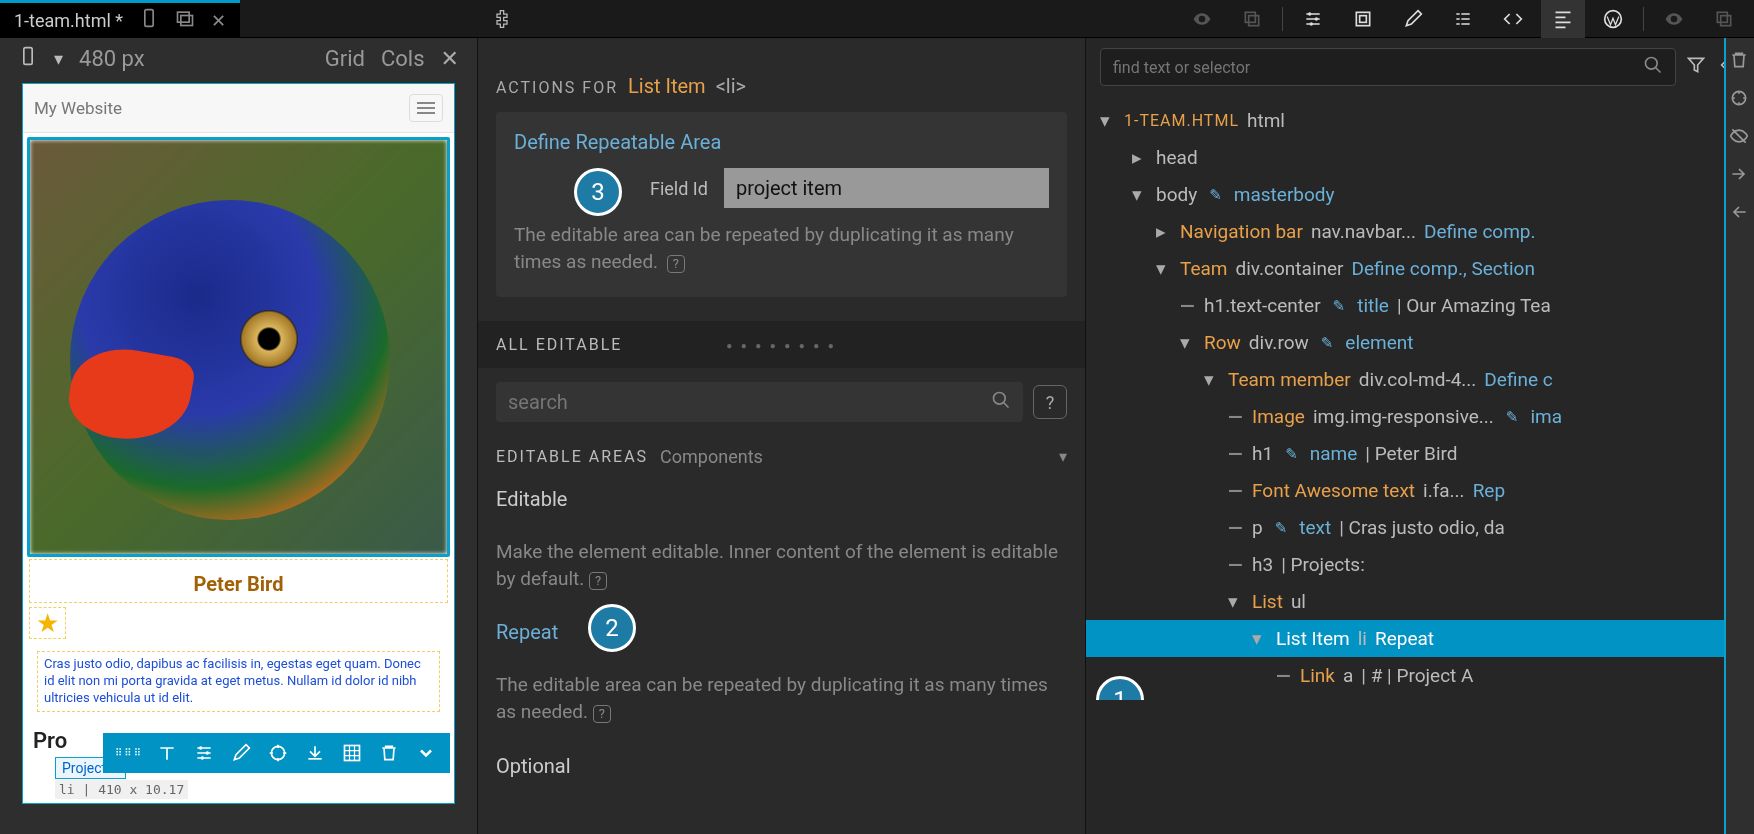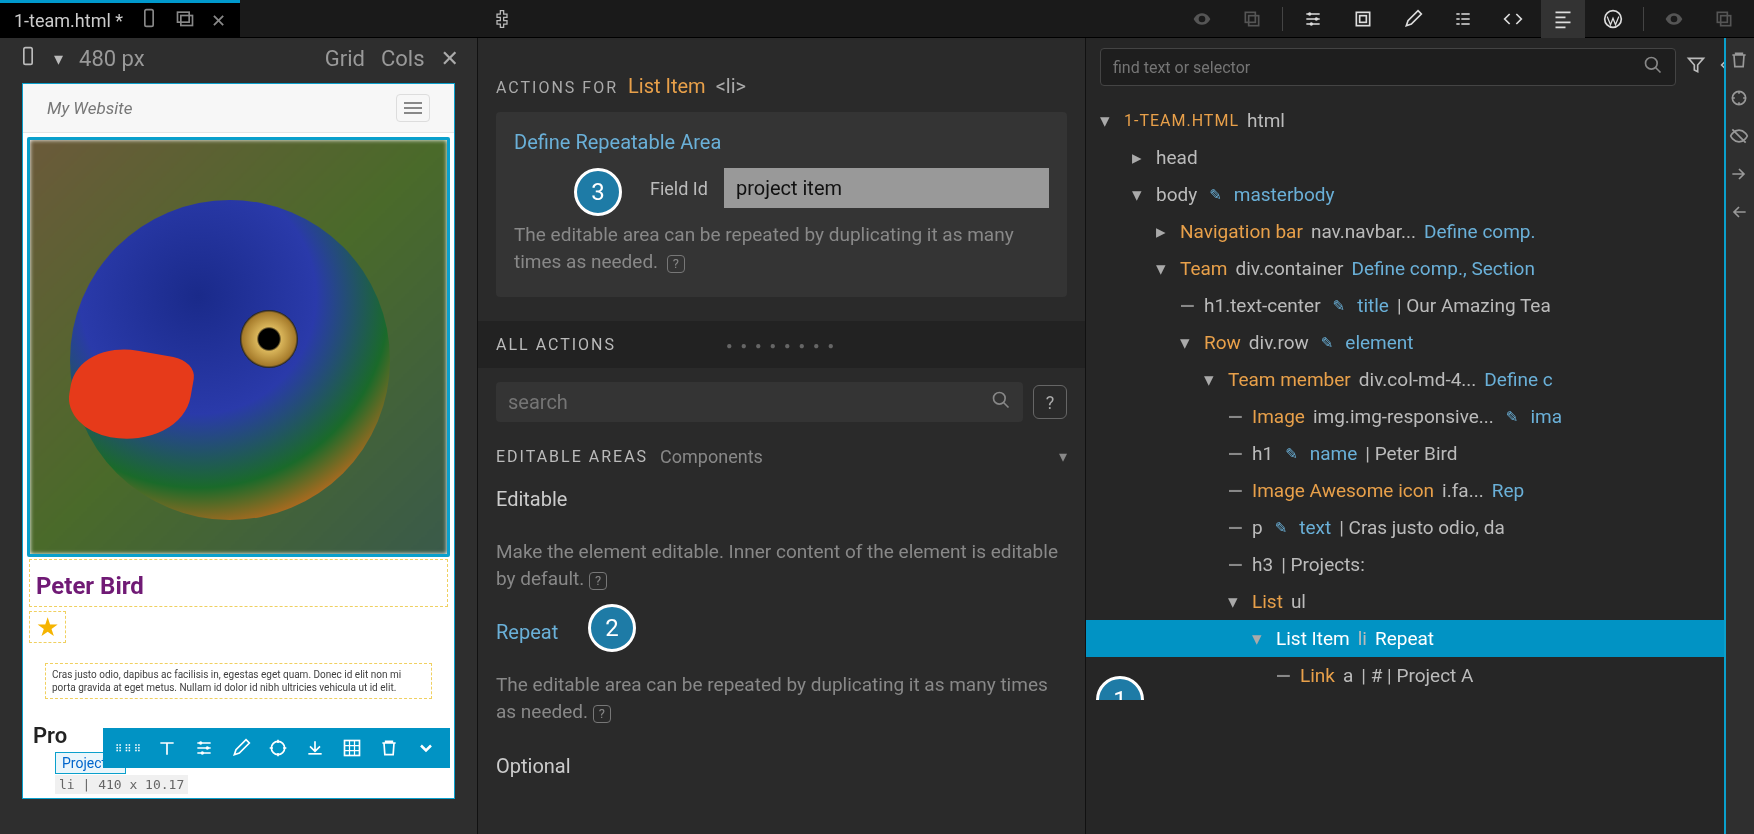--- a/index.html
+++ b/index.html
@@ -23,33 +23,33 @@
 
 .left { width:478px; background:#2e2e2e; display:flex; flex-direction:column; border-right:1px solid #111; }
 .device-row { display:flex; align-items:center; gap:16px; padding:8px 18px; color:#bbb; font-size:22px; }
 .device-row .chev { font-size:18px; }
 .device-row .sp { flex:1; }
 .device-row .txt { font-size:22px; color:#999; }
 .device-row .grid { color:#999; }
 .device-row .close { color:#aaa; margin-left:auto; font-size:22px; }
 
 .canvas { margin:4px 22px; background:#fff; color:#222; border:1px solid #0aa0cc; position:relative; }
-.canvas-header { display:flex; align-items:center; justify-content:space-between; padding:10px 24px; background:#f7f7f7; border-bottom:1px solid #e5e5e5;font-style:italic; }
+.canvas-header { display:flex; align-items:center; justify-content:space-between; padding:10px 11px; background:#f7f7f7; border-bottom:1px solid #e5e5e5; }
 .canvas-header .title { color:#777; font-size:17px; }
 .hamburger { width:34px; height:28px; border:1px solid #ddd; border-radius:4px; display:flex; flex-direction:column; justify-content:center; align-items:center; gap:3px; }
 .hamburger span { width:18px; height:2px; background:#888; }
 .canvas-body { padding:4px; }
 .parrot { width:100%; height:420px; border:3px solid #0aa0cc; border-radius:2px; position:relative; overflow:hidden; }
 .parrot .bg { position:absolute; inset:0; background:linear-gradient(135deg,#6b5a3a 0%,#4a6a2a 50%,#3a5a4a 100%); filter:blur(2px); }
 .parrot .head { position:absolute; left:40px; top:60px; width:320px; height:320px; border-radius:50%; background:radial-gradient(circle at 40% 30%,#1a2a8a 0%,#2a3aaa 40%,#1a6a2a 65%,#ee6a1a 85%,#cc2a1a 100%); }
 .parrot .beak { position:absolute; left:40px; top:210px; width:120px; height:90px; background:#e63a1a; border-radius:50% 20% 60% 40%; transform:rotate(10deg); }
 .parrot .eye { position:absolute; left:210px; top:170px; width:58px; height:58px; border-radius:50%; background:radial-gradient(circle,#000 0%,#000 25%,#d9b55a 30%,#a57a2a 65%,#222 70%); }
-.canvas-name { font-size:24px; font-weight:700; padding:12px 6px 6px 6px; color:#701a75; border:1px dashed #f0d060; margin:2px; }
+.canvas-name { font-size:20px; font-weight:700; padding:12px 6px 6px 6px; color:#a16207; border:1px dashed #f0d060; margin:2px;text-align:center; }
 .star { color:#f5b400; font-size:26px; padding:0 6px; border:1px dashed #f0d060; margin:2px; display:inline-block; }
-.canvas-text { font-size:10px; color:#404040; padding:4px 6px; line-height:1.3; border:1px dashed #f0d060; margin:18px; }
+.canvas-text { font-size:13px; color:#1d4ed8; padding:4px 6px; line-height:1.3; border:1px dashed #f0d060; margin:10px; }
 .proj-label { font-size:22px; font-weight:600; color:#222; padding:6px 6px 0 6px; }
 .sel-toolbar { position:absolute; bottom:30px; left:80px; right:4px; height:40px; background:#0193c4; display:flex; align-items:center; gap:12px; padding:0 12px; }
 .sel-toolbar .grip { color:#fff; letter-spacing:2px; font-size:10px; }
 .sel-toolbar .ti { width:30px; height:30px; display:flex; align-items:center; justify-content:center; }
 .sel-toolbar .ti svg { fill:#fff; }
 .proj-link { font-size:14px; color:#0066cc; padding:2px 6px; border:1px solid #0aa0cc; background:#eaf6fb; margin-left:28px; display:inline-block; }
 .proj-under { font-family:monospace; font-size:13px; color:#666; margin-left:28px; padding:2px 4px; background:#f0f0f0; display:inline-block; }
 
 
 .mid { width:608px; background:#2a2a2a; display:flex; flex-direction:column; border-right:1px solid #111; position:relative; }
@@ -301,21 +301,21 @@
       <div class="card-title">Define Repeatable Area</div>
       <div class="field-row">
         <div class="badge b3">3</div>
         <div style="width:120px"></div>
         <label>Field Id</label>
         <input value="project item" style="">
       </div>
       <div class="help"><span>The editable area can be repeated by duplicating it as many times as needed.</span> <span class="q">?</span></div>
     </div>
     <div class="all-actions-bar">
-      <span>ALL ACTIONS</span>
+      <span>ALL EDITABLE</span>
       <span class="dots">● ● ● ● ● ● ● ●</span>
     </div>
     <div class="search-row">
       <div class="sbox">
         <input placeholder="search" style="">
         <span class="sicon"><svg viewBox="0 0 24 24">
               <circle cx="10" cy="10" r="7" fill="none" stroke="#888" stroke-width="2"></circle>
               <path d="M15 15l6 6" stroke="#888" stroke-width="2"></path>
             </svg></span>
       </div>
@@ -426,21 +426,21 @@
           <span class="ind" style="width:120px"></span>
           <span class="dash">—</span>
           <span class="tag">h1</span>
           <span class="pencil">✎</span> 
           <span class="link">name</span> 
           <span class="sel">| Peter Bird</span>
         </div>
         <div class="tree-row">
           <span class="ind" style="width:120px"></span>
           <span class="dash">—</span>
-          <span class="orange">Image Awesome icon</span> 
+          <span class="orange">Font Awesome text</span> 
           <span class="sel">i.fa...</span> 
           <span class="link">Rep</span>
         </div>
         <div class="tree-row">
           <span class="ind" style="width:120px"></span>
           <span class="dash">—</span>
           <span class="tag">p</span>
           <span class="pencil">✎</span> 
           <span class="link">text</span> 
           <span class="sel">| Cras justo odio, da</span>

